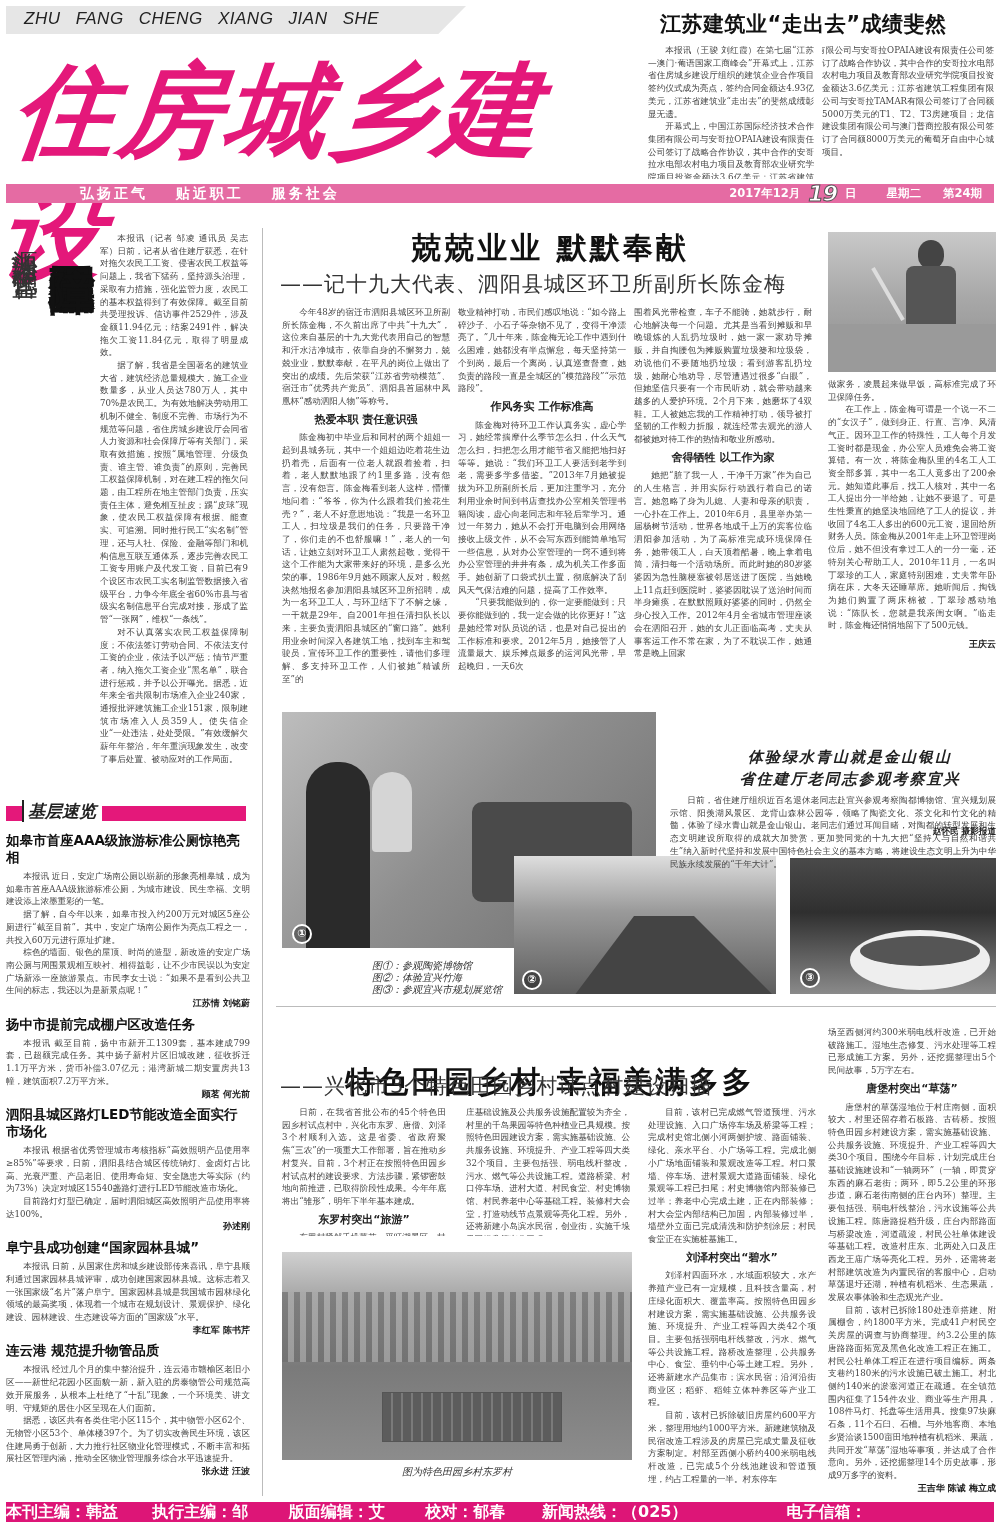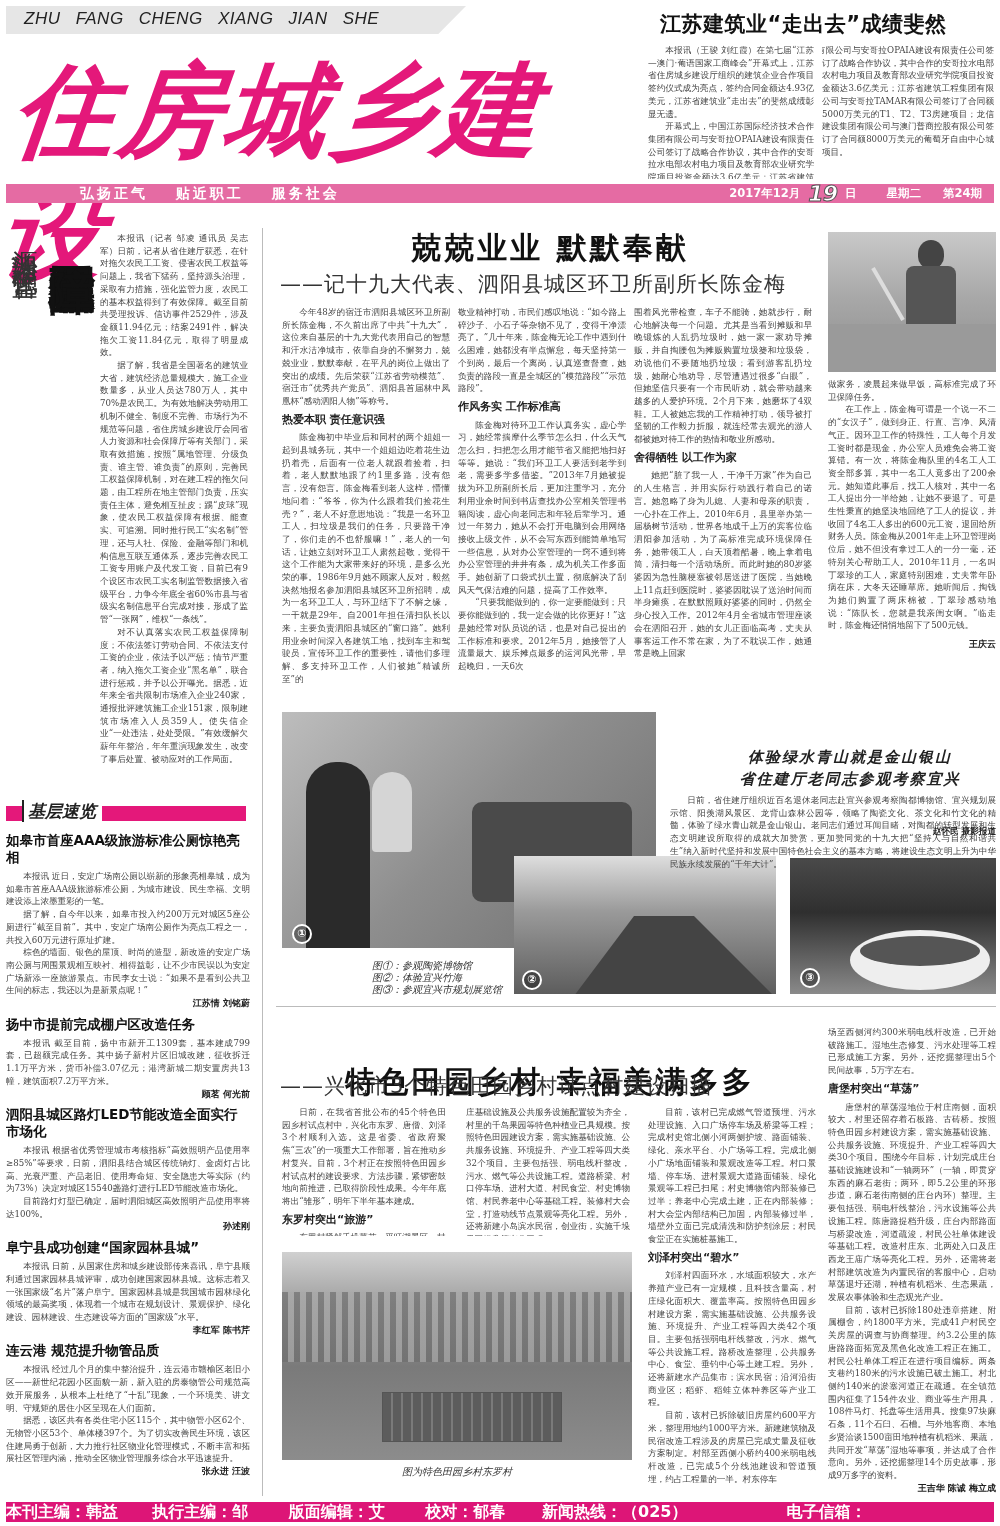--- a/index.html
+++ b/index.html
@@ -2,21 +2,21 @@
 <html><head>
 <meta charset="utf-8">
 <style>
   * { box-sizing: border-box; margin: 0; padding: 0; }
   html, body { width: 1000px; height: 1526px; background: #fff; overflow: hidden; }
   body { position: relative; font-family: "DejaVu Sans", "Liberation Sans", sans-serif; color: #222; }
   .abs { position: absolute; }
   .body-text { font-family: "DejaVu Serif", "Liberation Serif", serif; font-size: 8.6px; line-height: 12.7px; color: #444; text-align: justify; overflow: hidden; }
   .body-text p { text-indent: 2em; }
   .body-text p.noind { text-indent: 0; }
-  .sub-h { font-family: "DejaVu Sans", sans-serif; font-weight: bold; font-size: 11px; color: #222; margin: 6px 0 5px; text-indent: 0 !important; }
+  .sub-h { font-family: "DejaVu Sans", sans-serif; font-weight: bold; font-size: 11px; text-align: center; color: #222; margin: 6px 0 5px; text-indent: 0 !important; }
   .byline { text-align: right; font-weight: bold; color: #222; font-family: "DejaVu Sans", sans-serif; font-size: 9px; text-indent: 0 !important; }
 
   
   .pinyin-bar { left: 6px; top: 6px; width: 460px; height: 28px; background: #e6e6e6; clip-path: polygon(0 0,100% 0,94% 100%,0 100%); }
   .pinyin { left: 24px; top: 9px; font-family: "Liberation Sans", sans-serif; font-style: italic; font-size: 17px; color: #222; word-spacing: 10px; letter-spacing: 0.5px; }
   .logo { left: 14px; top: 48px; width: 620px; height: 125px; font-family: "DejaVu Serif", serif; font-weight: bold; font-size: 102px; line-height: 125px; color: #e4187a; letter-spacing: 4px; font-style: italic; transform: skewX(-6deg); }
   .slogan-bar { left: 6px; top: 184px; width: 988px; height: 19px; background: #e56ba3; }
   .slogan { left: 80px; top: 184px; height: 19px; line-height: 19px; color: #fff; font-weight: bold; font-size: 14px; letter-spacing: 3px; word-spacing: 20px; }
   .dateline { right: 18px; top: 184px; height: 19px; line-height: 19px; color: #fff; font-size: 11.5px; font-weight: bold; display: flex; align-items: center; gap: 4px; }
   .dateline .big { font-size: 22px; font-style: italic; font-weight: bold; color: #fff; -webkit-text-stroke: 1px #555; margin: 0 4px; letter-spacing: -1px; }

